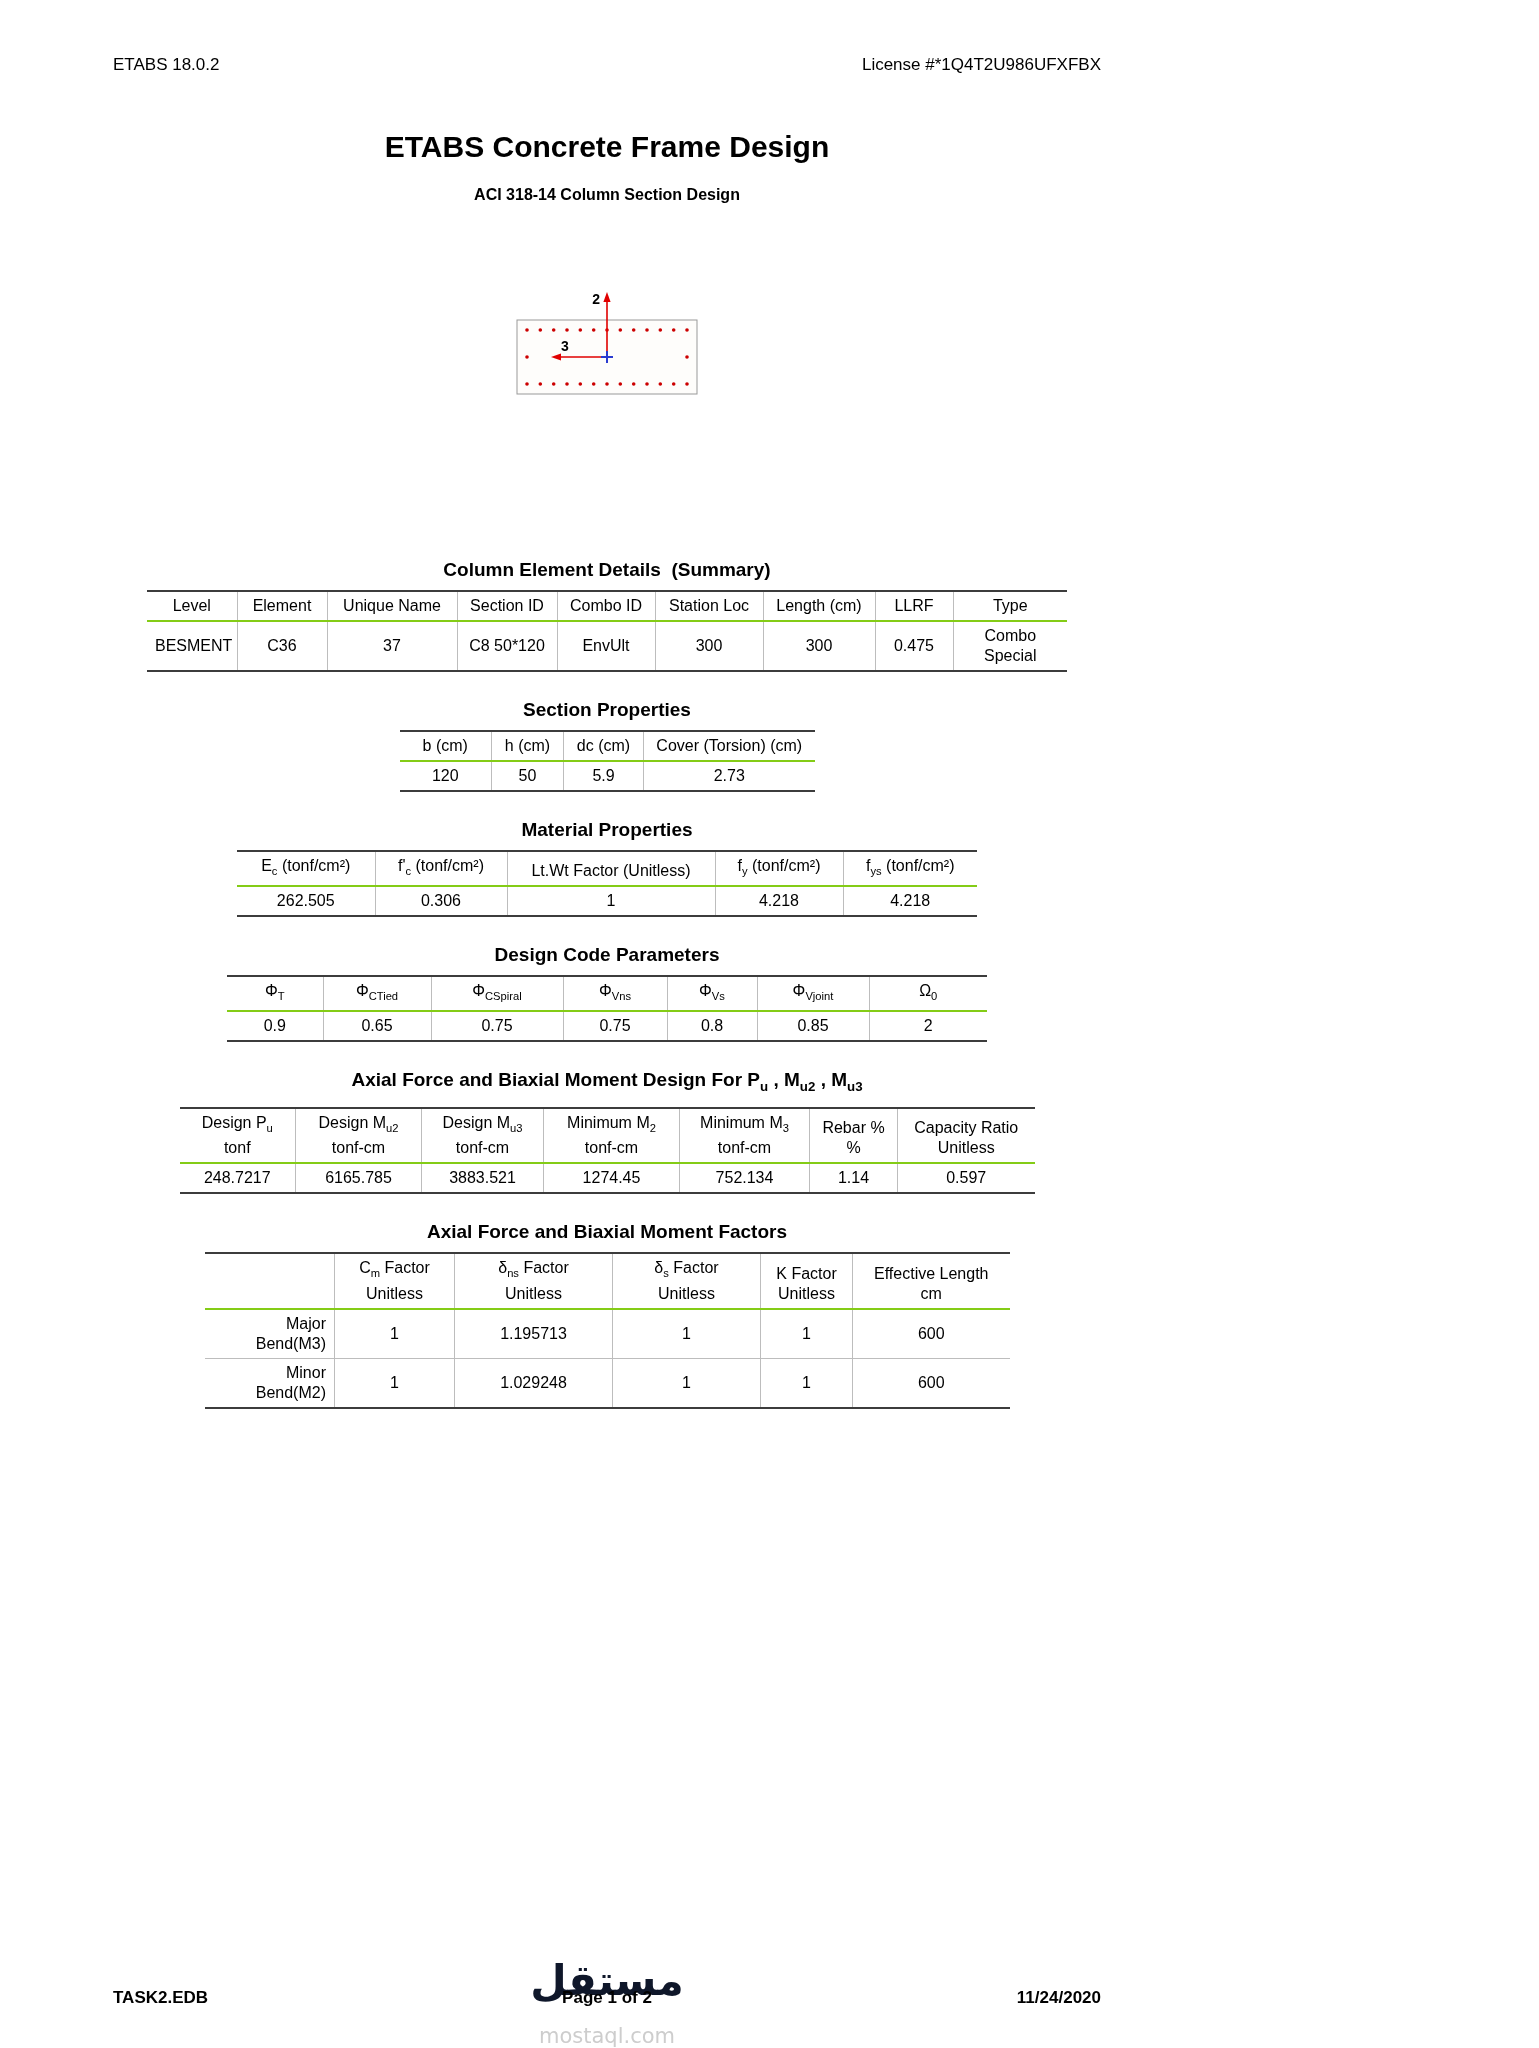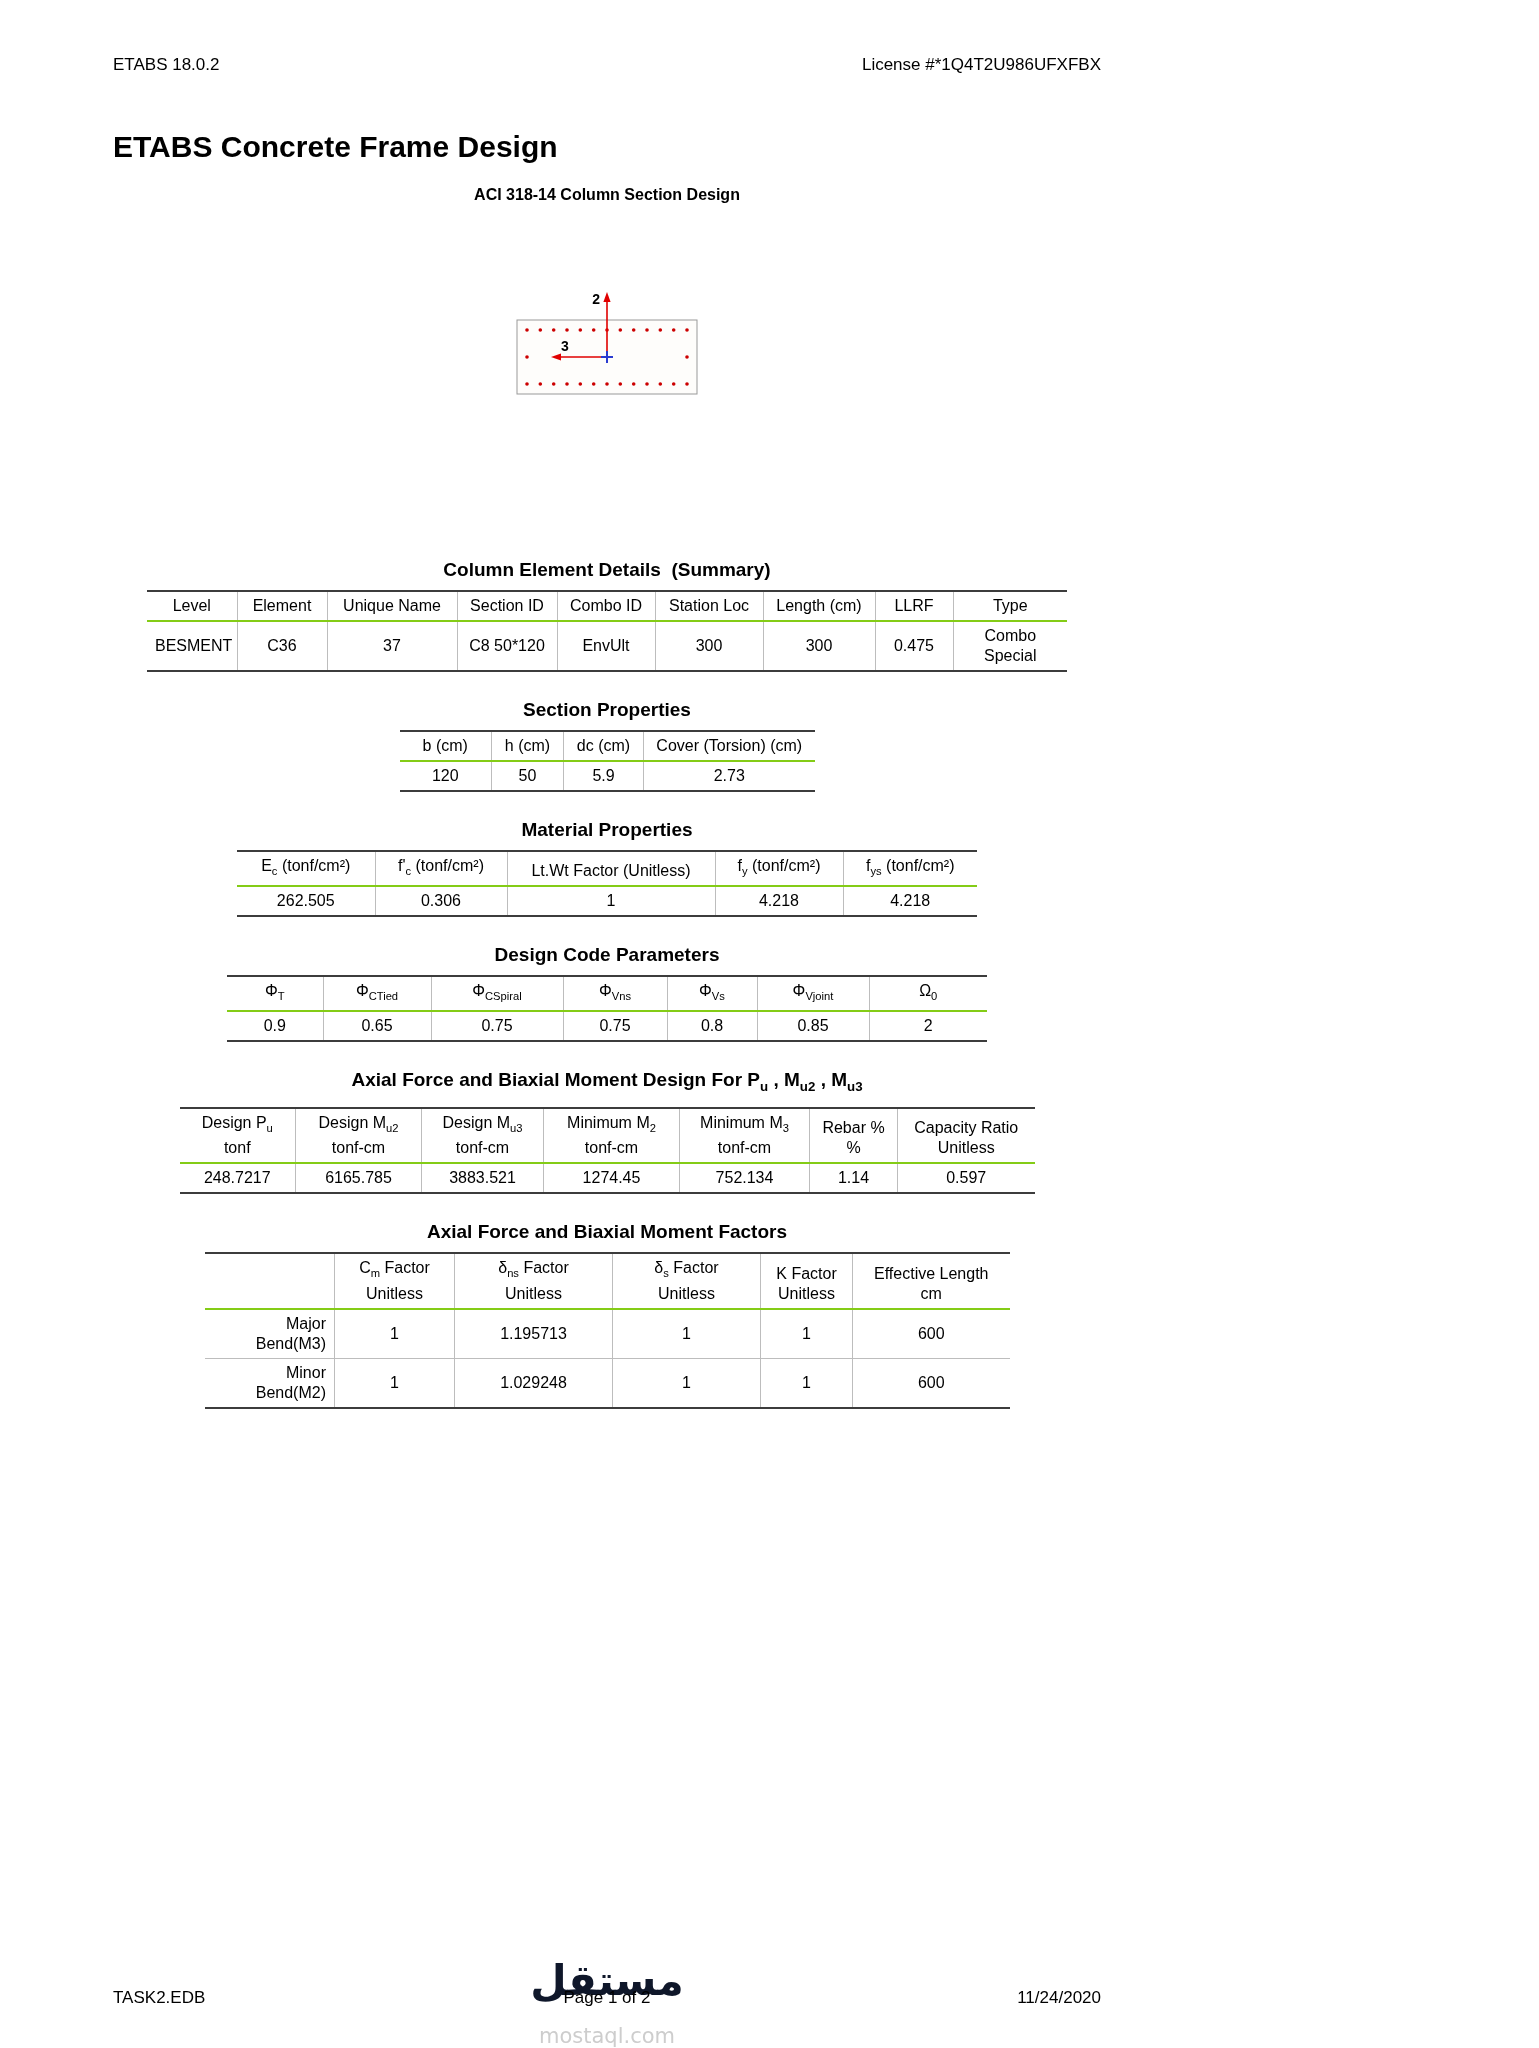--- a/index.html
+++ b/index.html
@@ -13,21 +13,21 @@
   }
   .page-header {
     position: absolute; top: 55px; left: 113px; width: 988px;
     display: flex; justify-content: space-between;
     font-size: 17px;
   }
   .content {
     position: absolute; top: 118px; left: 113px; width: 988px;
   }
   .report-title {
-    font-size: 30px; font-weight: bold;
+    text-align: center; font-size: 30px; font-weight: bold;
     margin: 12px 0 0; line-height: 34px;
   }
   .report-subtitle {
     text-align: center; font-size: 16px; font-weight: bold;
     margin: 20px 0 0; line-height: 22px;
   }
   .diagram { width: 200px; margin: 84px auto 156px; }
   .diagram svg { display: block; }
 
   .caption {
@@ -98,20 +98,21 @@
   .tbl-axial-biaxial-factors col:nth-child(3){width:158px}
   .tbl-axial-biaxial-factors col:nth-child(4){width:148px}
   .tbl-axial-biaxial-factors col:nth-child(5){width:92px}
   .tbl-axial-biaxial-factors td:first-child { text-align: right; padding-left: 14px; }
 
   .page-footer {
     position: absolute; top: 1988px; left: 113px; width: 988px;
     display: flex; justify-content: space-between;
     font-size: 17px;
     z-index: 2;
+    font-weight: bold;
   }
   .page-footer .footer-center { position: absolute; left: 0; right: 0; text-align: center; }
   .watermark {
     position: absolute; top: 1958px; left: 113px; width: 988px;
     text-align: center; z-index: 1;
     font-family: "DejaVu Sans", sans-serif;
   }
   .watermark .wm-arabic { font-size: 42px; font-weight: bold; color: #0f172a; line-height: 46px; }
   .watermark .wm-domain { font-size: 21px; color: #cdcdcd; line-height: 24px; margin-top: 20px; }
 </style>

